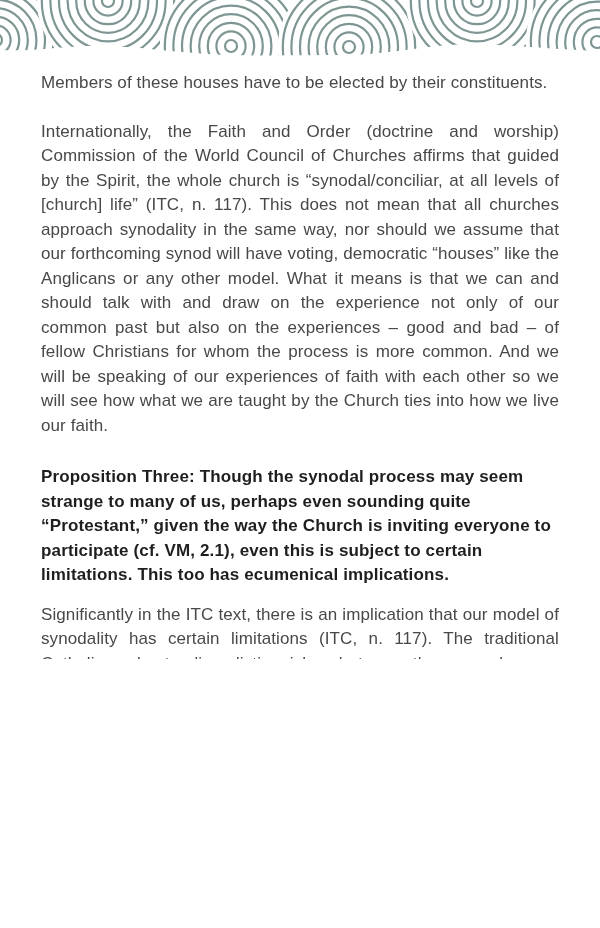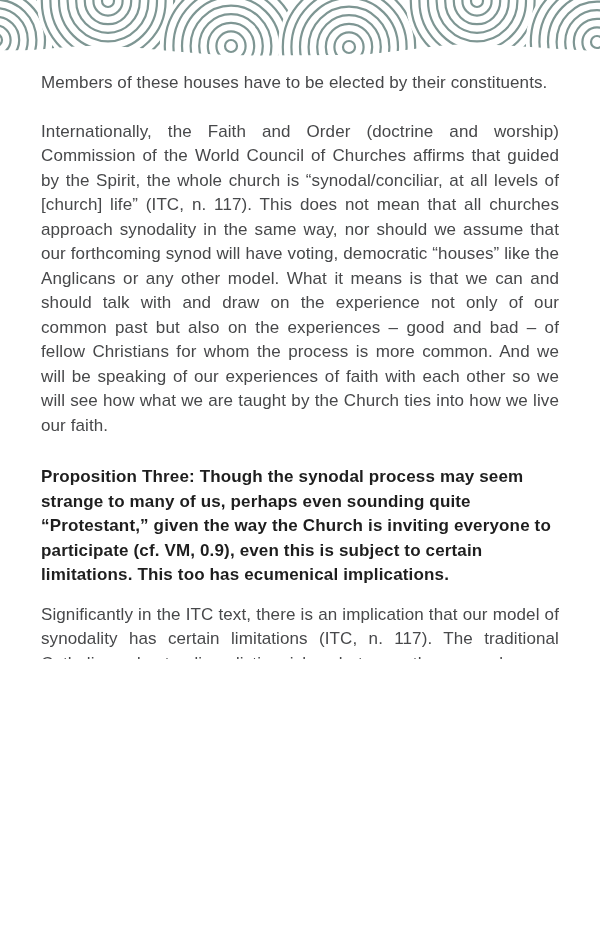--- a/index.html
+++ b/index.html
@@ -127,20 +127,20 @@
         <circle cx="597" cy="42" r="49" fill="none" stroke="#7E9693" stroke-width="2.2"></circle>
         <circle cx="597" cy="42" r="57.599999999999994" fill="none" stroke="#7E9693" stroke-width="2.2"></circle>
         <circle cx="597" cy="42" r="66.19999999999999" fill="none" stroke="#7E9693" stroke-width="2.2"></circle>
       </g>
       <path d="M0,58 L0,50 C40,52 70,44 110,46 C150,48 190,54 231,55 C270,56 310,55 349,55 C390,54 440,43 477,44 C510,45 560,50 600,51 L600,58 Z" fill="#ffffff"></path>
   </svg>
 
   <div class="content">
     <p class="para-body">Members of these houses have to be elected by their constituents.</p>
     <p class="para-body">Internationally, the Faith and Order (doctrine and worship) Commission of the World Council of Churches affirms that guided by the Spirit, the whole church is “synodal/conciliar, at all levels of [church] life” (ITC, n. 117). This does not mean that all churches approach synodality in the same way, nor should we assume that our forthcoming synod will have voting, democratic “houses” like the Anglicans or any other model. What it means is that we can and should talk with and draw on the experience not only of our common past but also on the experiences – good and bad – of fellow Christians for whom the process is more common. And we will be speaking of our experiences of faith with each other so we will see how what we are taught by the Church ties into how we live our faith.</p>
-    <p class="para-proposition">Proposition Three: Though the synodal process may seem strange to many of us, perhaps even sounding quite “Protestant,” given the way the Church is inviting everyone to participate (cf. VM, 0.9), even this is subject to certain limitations. This too has ecumenical implications.</p>
+    <p class="para-proposition">Proposition Three: Though the synodal process may seem strange to many of us, perhaps even sounding quite “Protestant,” given the way the Church is inviting everyone to participate (cf. VM, 2.1), even this is subject to certain limitations. This too has ecumenical implications.</p>
     <p class="para-body">Significantly in the ITC text, there is an implication that our model of synodality has certain limitations (ITC, n. 117). The traditional Catholic understanding distinguishes between the general power (or charisma) of the <em>sensus fidei</em> (sense of the faithful) guided by the Holy Spirit and the specific knowledge, gifts, and skills of priests, bishops, and those who teach theology. Not everyone in the Church has the same knowledge of the faith though all should try to improve their knowledge of it.</p>
   </div>
 
   <div class="footer-rule" style="border-top-color: rgb(205, 165, 86);"></div>
   <div class="page-number">43</div>
 
 </div>
 
 </body></html>

